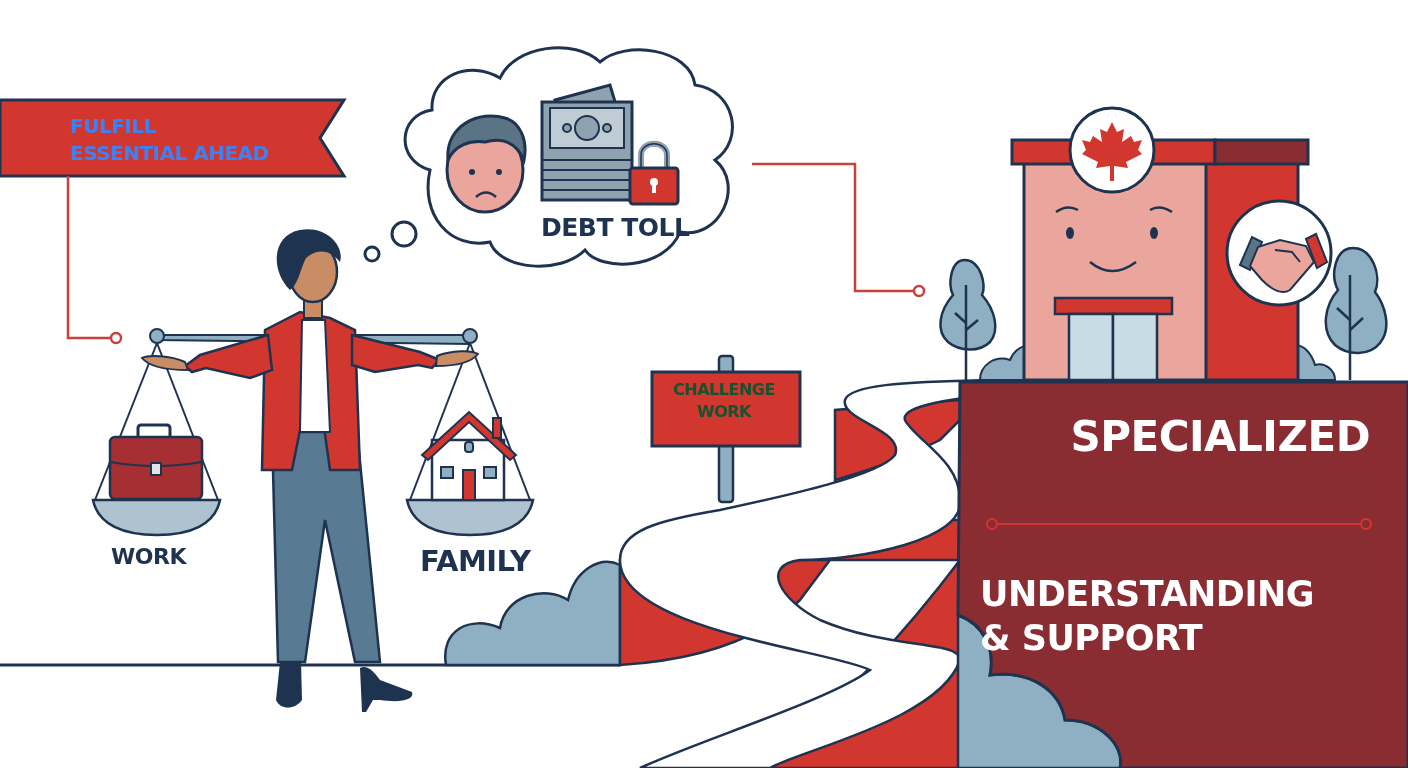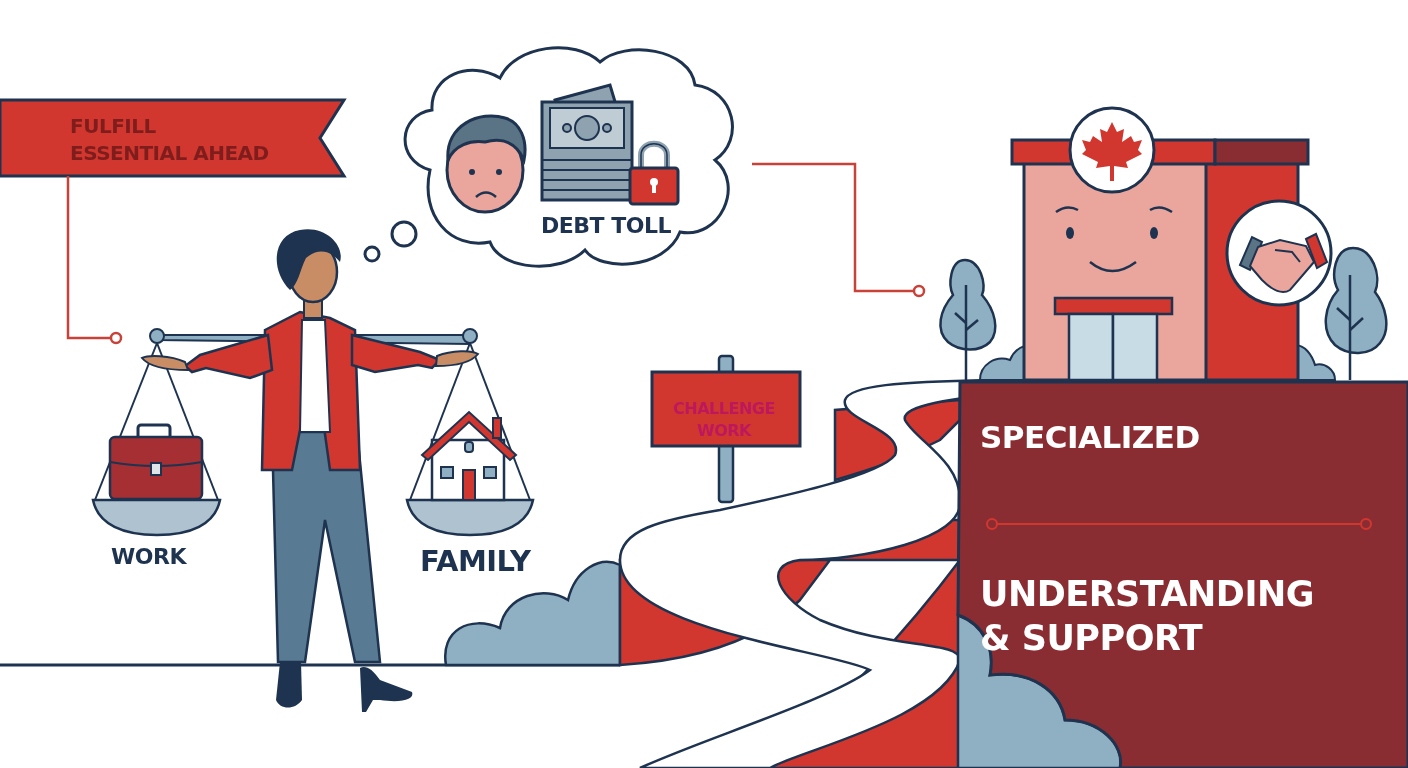--- a/index.html
+++ b/index.html
@@ -1,24 +1,24 @@
 <!DOCTYPE html>
 <html><head>
 <meta charset="utf-8">
 <style>
   html, body { margin: 0; padding: 0; background: #ffffff; }
   body { width: 1408px; height: 768px; overflow: hidden; position: relative; font-family: "Liberation Sans", "DejaVu Sans", sans-serif; }
   #scene { position: absolute; left: 0; top: 0; width: 1408px; height: 768px; }
   .txt { position: absolute; font-family: "DejaVu Sans", "Liberation Sans", sans-serif; font-weight: bold; letter-spacing: -0.5px; }
-  .banner-text { left: 70px; top: 113px; color: #7f1d1d; font-size: 20px; line-height: 27px; }
-  .debt-text { left: 541px; top: 213px; color: #1e3350; font-size: 22px; }
+  .banner-text { left: 70px; top: 113px; color: #3b82f6; font-size: 20px; line-height: 27px; }
+  .debt-text { left: 541px; top: 213px; color: #1e3350; font-size: 25px; }
   .work-text { left: 111px; top: 544px; color: #1e3350; font-size: 22px; text-align: center; }
   .family-text { left: 420px; top: 544px; color: #1e3350; font-size: 29px; }
-  .sign-text { left: 653px; top: 398px; width: 142px; text-align: center; color: #be185d; font-size: 16px; line-height: 22px; }
-  .panel-title { left: 980px; top: 415px; width: 390px; text-align: left; color: #ffffff; font-size: 31px; line-height: 44px; }
+  .sign-text { left: 653px; top: 379px; width: 142px; text-align: center; color: #14532d; font-size: 16px; line-height: 22px; }
+  .panel-title { left: 980px; top: 415px; width: 390px; text-align: right; color: #ffffff; font-size: 42px; line-height: 44px; }
   .panel-sub { left: 980px; top: 572px; width: 390px; color: #ffffff; font-size: 35px; line-height: 44px; }
 </style>
 </head>
 <body>
 
 <svg id="scene" viewBox="0 0 1408 768" xmlns="http://www.w3.org/2000/svg">
 
   <line x1="0" y1="665" x2="620" y2="665" stroke="#1e3350" stroke-width="3"></line>
 
   <g>

